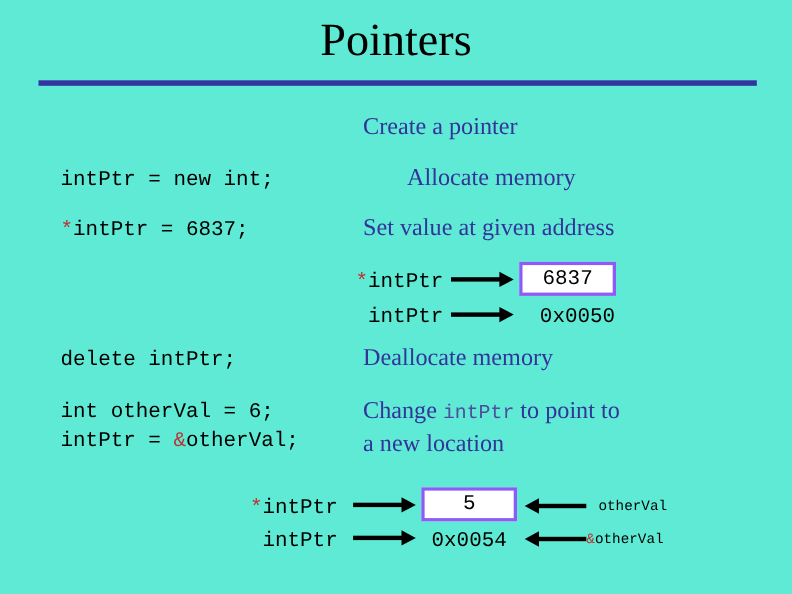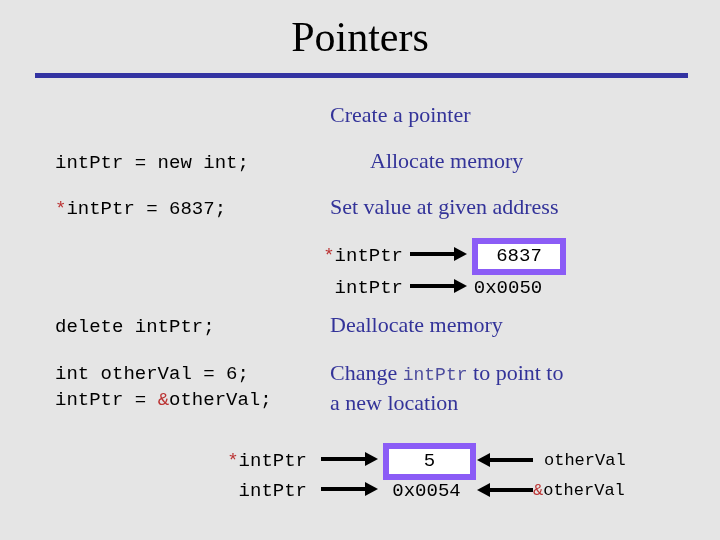--- a/index.html
+++ b/index.html
@@ -1,17 +1,17 @@
 <!DOCTYPE html>
 <html><head>
 <meta charset="utf-8">
 <style>
   html,body{margin:0;padding:0;background:#ffffff;}
   .slide{
-    position:relative;width:720px;height:540px;background:#e5e5e5;
+    position:relative;width:720px;height:540px;background:#5eead4;
     overflow:hidden;font-family:"Liberation Serif",serif;
   }
   .title{
     position:absolute;top:13px;left:0;width:720px;margin:0;
     text-align:center;font-family:"Liberation Serif",serif;
     font-weight:400;font-size:42px;line-height:48px;color:#000000;
   }
   .rule{
     position:absolute;left:35px;top:73px;width:653px;height:5px;
     background:#3333A2;
@@ -30,25 +30,25 @@
   .mono-inline{
     font-family:"Liberation Mono",monospace;font-size:18px;color:#4D4D9E;
   }
   .dlabel{
     position:absolute;text-align:right;
     font-family:"Liberation Mono",monospace;font-size:19px;line-height:22px;
     color:#000000;white-space:pre;
   }
   .dsource{
     position:absolute;
-    font-family:"Liberation Mono",monospace;font-size:17px;line-height:22px;
+    font-family:"Liberation Mono",monospace;font-size:13px;line-height:22px;
     color:#000000;white-space:pre;text-align:center;
   }
   .valbox{
-    position:absolute;height:25px;border:6px solid #8b5cf6;background:#ffffff;
+    position:absolute;height:25px;border:3px solid #8b5cf6;background:#ffffff;
     font-family:"Liberation Mono",monospace;font-size:19px;line-height:25px;
     text-align:center;color:#000000;
   }
   .addr{
     position:absolute;text-align:center;
     font-family:"Liberation Mono",monospace;font-size:19px;line-height:22px;
     color:#000000;white-space:pre;
   }
   .arrow{position:absolute;height:14px;}
   .arrow .shaft{position:absolute;top:5px;height:4px;background:#000000;}
@@ -85,21 +85,21 @@
       <span class="shaft"></span>
       <span class="head"></span>
     </div>
   <div class="valbox" style="left:472px;top:238px;width:82px;">6837</div>
 
   <div class="dlabel" style="left:250px;width:153px;top:277px;">intPtr</div>
   <div class="arrow arrow-r" style="left:410px;top:279px;width:57px;">
       <span class="shaft"></span>
       <span class="head"></span>
     </div>
-  <div class="addr" style="left:464px;width:88px;top:277px;">0x0050</div>
+  <div class="addr" style="left:481px;width:88px;top:277px;">0x0050</div>
 
   <div class="dlabel" style="left:160px;width:147px;top:450px;"><span class="red">*</span><span>intPtr</span></div>
   <div class="arrow arrow-r" style="left:321px;top:452px;width:57px;">
       <span class="shaft"></span>
       <span class="head"></span>
     </div>
   <div class="valbox" style="left:383px;top:443px;width:81px;">5</div>
   <div class="arrow arrow-l" style="left:477px;top:453px;width:56px;">
       <span class="shaft"></span>
       <span class="head"></span>

